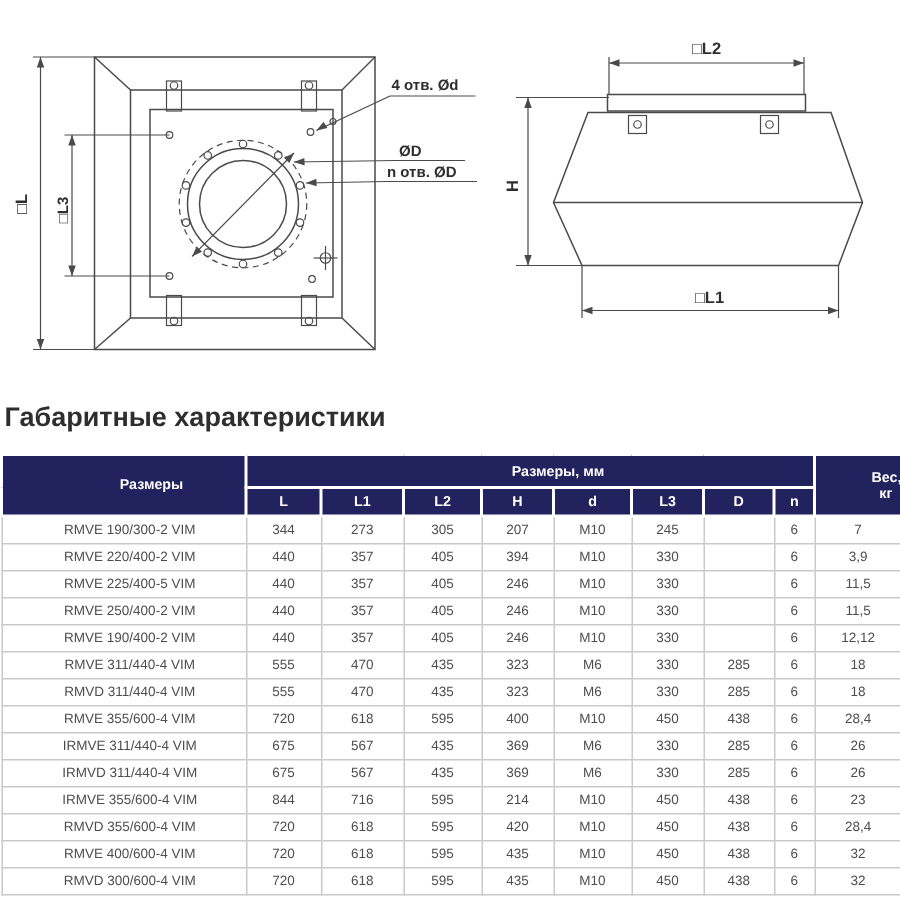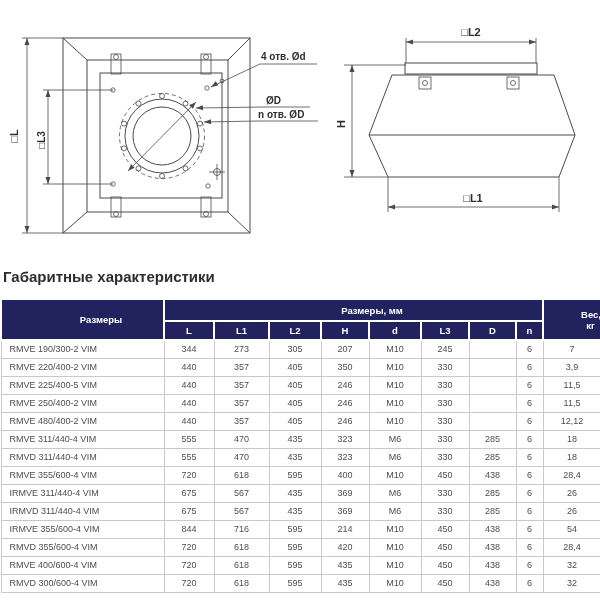--- a/index.html
+++ b/index.html
@@ -5,30 +5,30 @@
   * { margin:0; padding:0; box-sizing:border-box; }
   html,body { width:600px; height:600px; background:#fff; overflow:hidden;
               font-family:"Liberation Sans", sans-serif; }
   .diagrams { display:block; }
   .dline   { stroke:var(--line,#4a4a4a); fill:none; stroke-width:1; }
   .thin    { stroke:var(--line,#4a4a4a); fill:none; stroke-width:0.8; }
   .dash    { stroke:var(--line,#4a4a4a); fill:none; stroke-width:0.8; stroke-dasharray:4 3; }
   .arr     { fill:var(--line,#4a4a4a); stroke:none; }
   .dimtxt  { fill:var(--title-text,#2e2e2e); font-weight:bold; font-size:11px; }
   .dimtxt2 { fill:var(--title-text,#2e2e2e); font-weight:bold; font-size:10px; }
-  h2.title { font-size:15px; font-weight:bold; color:var(--title-text,#2e2e2e);
+  h2.title { font-size:18px; font-weight:bold; color:var(--title-text,#2e2e2e);
              padding:10px 0 13px 3px; }
   table { width:600px; border-collapse:collapse; table-layout:fixed; font-size:9px; }
   thead th { background:var(--header-bg,#22225e); color:var(--header-text,#fff);
              font-weight:bold; border:2px solid #fff; font-size:9.5px; }
   thead tr.h1 th { height:22px;padding-left:37px; }
   thead tr.h2 th { height:19px; }
   tbody td { border:1px solid var(--row-border,#c9c9c9); height:18px;
              text-align:center; color:var(--text,#4d4d4d); background:#fff; }
-  tbody td.model { text-align:left; padding-left:8px; }
+  tbody td.model { text-align:center; padding-left:8px; }
 </style>
 </head>
 <body>
 
 <svg class="diagrams" width="600" height="258" viewBox="0 0 600 258">
 
   <g>
     <rect class="dline" x="63" y="38" width="187" height="195"></rect>
     <line class="dline" x1="63" y1="38" x2="87" y2="60"></line>
     <line class="dline" x1="250" y1="38" x2="228" y2="60"></line>
@@ -205,21 +205,21 @@
         <td class="num">245</td>
         <td class="num"></td>
         <td class="num">6</td>
         <td class="num">7</td>
       </tr>
       <tr>
         <td class="model">RMVE 220/400-2 VIM</td>
         <td class="num">440</td>
         <td class="num">357</td>
         <td class="num">405</td>
-        <td class="num">350</td>
+        <td class="num">394</td>
         <td class="num">M10</td>
         <td class="num">330</td>
         <td class="num"></td>
         <td class="num">6</td>
         <td class="num">3,9</td>
       </tr>
       <tr>
         <td class="model">RMVE 225/400-5 VIM</td>
         <td class="num">440</td>
         <td class="num">357</td>
@@ -237,21 +237,21 @@
         <td class="num">357</td>
         <td class="num">405</td>
         <td class="num">246</td>
         <td class="num">M10</td>
         <td class="num">330</td>
         <td class="num"></td>
         <td class="num">6</td>
         <td class="num">11,5</td>
       </tr>
       <tr>
-        <td class="model">RMVE 480/400-2 VIM</td>
+        <td class="model">RMVE 190/400-2 VIM</td>
         <td class="num">440</td>
         <td class="num">357</td>
         <td class="num">405</td>
         <td class="num">246</td>
         <td class="num">M10</td>
         <td class="num">330</td>
         <td class="num"></td>
         <td class="num">6</td>
         <td class="num">12,12</td>
       </tr>
@@ -318,21 +318,21 @@
       <tr>
         <td class="model">IRMVE 355/600-4 VIM</td>
         <td class="num">844</td>
         <td class="num">716</td>
         <td class="num">595</td>
         <td class="num">214</td>
         <td class="num">M10</td>
         <td class="num">450</td>
         <td class="num">438</td>
         <td class="num">6</td>
-        <td class="num">54</td>
+        <td class="num">23</td>
       </tr>
       <tr>
         <td class="model">RMVD 355/600-4 VIM</td>
         <td class="num">720</td>
         <td class="num">618</td>
         <td class="num">595</td>
         <td class="num">420</td>
         <td class="num">M10</td>
         <td class="num">450</td>
         <td class="num">438</td>

